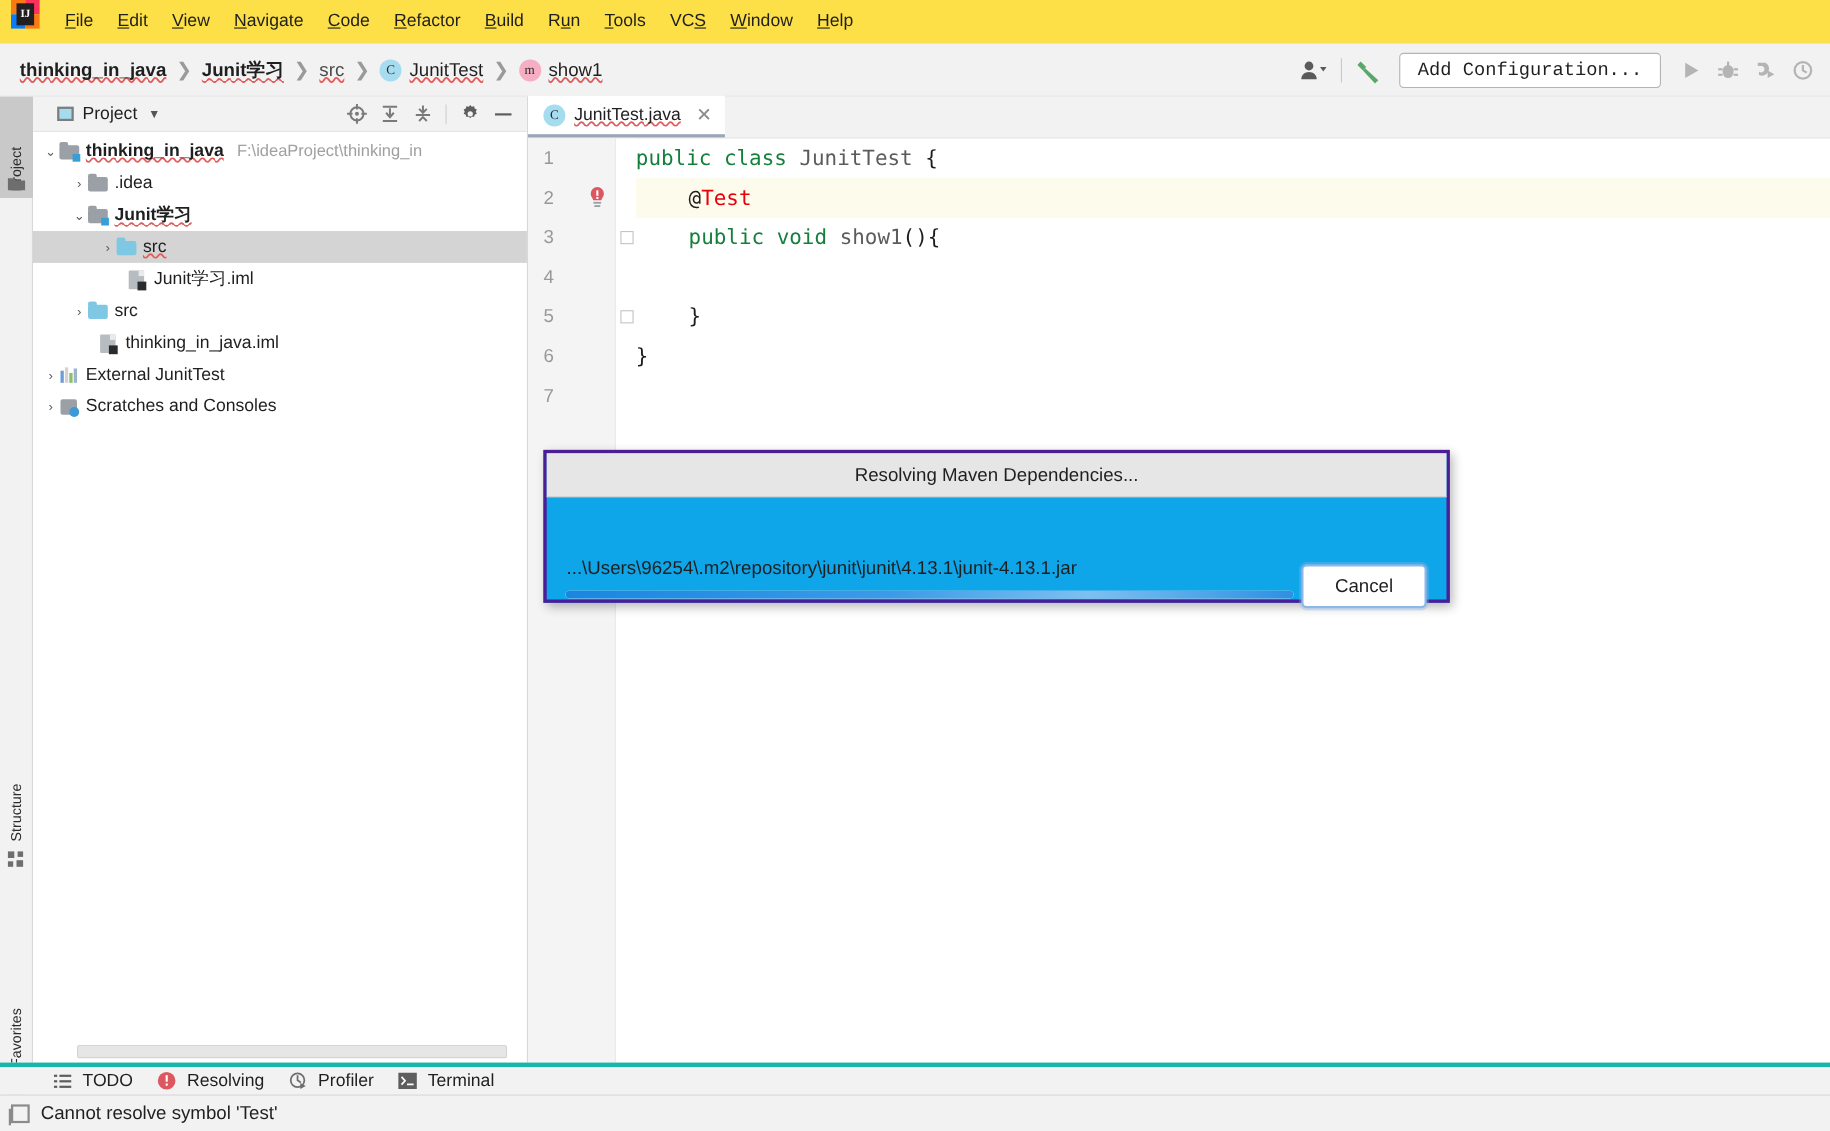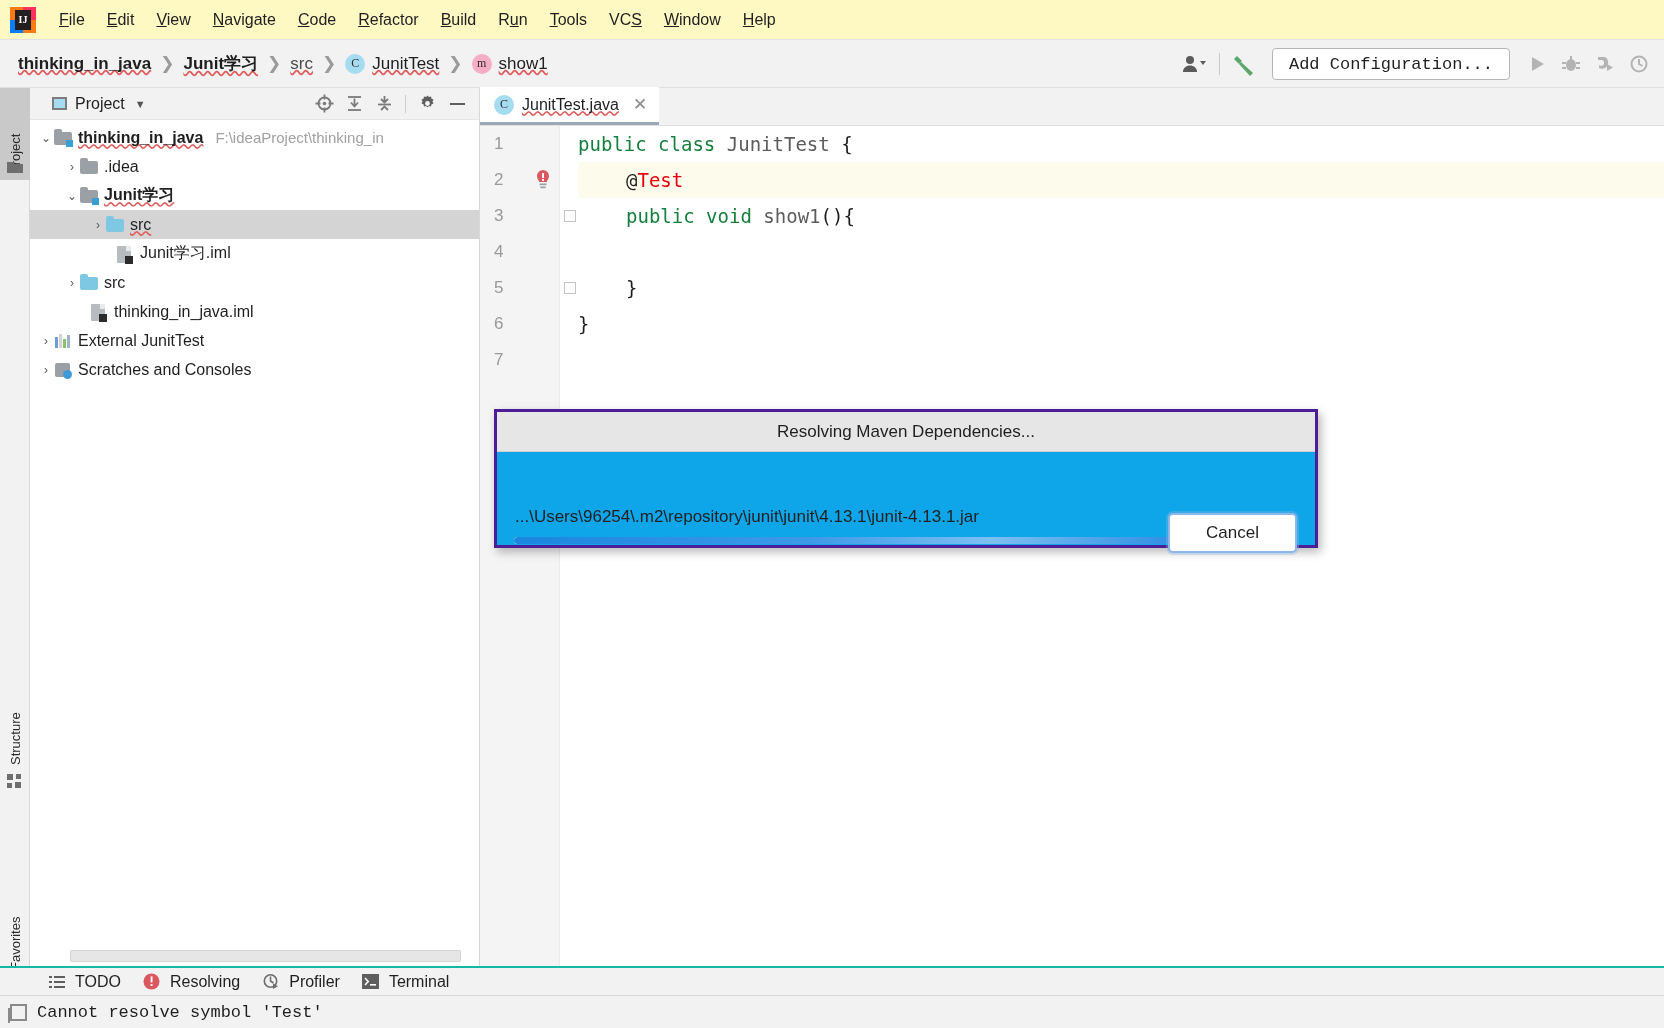--- a/index.html
+++ b/index.html
@@ -9,22 +9,22 @@
     font-family: "Liberation Sans", sans-serif;
     font-size: 15px;
     color: #1f1f1f;
     overflow: hidden;
   }
   #app { position: relative; width: 1664px; height: 1028px; }
 
   
   .menubar {
     position: absolute; top: 0; left: 0; width: 1664px; height: 40px;
-    background: #fef9c3;
-    display: flex; align-items: center;
+    background: #fde047;
+    display: flex; align-items: flex-start;
     border-bottom: 1px solid #e3e3e3;
   }
   .logo { width: 26px; height: 26px; margin-left: 10px; margin-right: 12px; position: relative; flex: none; }
   .logo .q1 { position:absolute; left:0; top:0; width:13px; height:13px; background:#f97a12; }
   .logo .q2 { position:absolute; right:0; top:0; width:13px; height:13px; background:#fe315d; }
   .logo .q3 { position:absolute; left:0; bottom:0; width:13px; height:13px; background:#087cfa; }
   .logo .q4 { position:absolute; right:0; bottom:0; width:13px; height:13px; background:#f97a12; }
   .logo .inner { position:absolute; left:5px; top:3px; width:16px; height:20px; background:#231f20;
                  color:#fff; font-size:10px; font-weight:bold; text-align:center; line-height:20px;
                  font-family:"Liberation Serif", serif; }
@@ -171,42 +171,42 @@
   .dlg-prog {
     position: absolute; left: 17px; top: 85px; width: 662px; height: 7px;
     border-radius: 4px; background: #dcdcdc; overflow: hidden;
   }
   .dlg-prog > i {
     display: block; height: 100%; width: 100%;
     background: linear-gradient(90deg,#1a86e0 0%,#3e9ae8 45%,#7cc0f2 72%,#2f8fe3 100%);
     border-radius: 4px;
   }
   .dlg-cancel {
-    position: absolute; right: 18px; top: 61px; width: 129px; height: 40px;
+    position: absolute; right: 18px; top: 61px; width: 114px; height: 40px;
     background: #fff; border: 2px solid #8cb7e8; border-radius: 5px;
     display: flex; align-items: center; justify-content: center; font-size: 17px;
     box-shadow: 0 0 0 2px rgba(140,183,232,0.35);
     text-align: center;
   }
 
   
   .bottombar {
     position: absolute; left: 0; right: 0; bottom: 33px; height: 29px;
-    background: #f2f2f2; border-top: 2px solid #14b8a6;
+    background: #f2f2f2; border-top: 4px solid #14b8a6;
     display: flex; align-items: center;
   }
   .bb-item { display: flex; align-items: center; font-size: 16px; margin-left: 22px; }
   .bb-item:first-child { margin-left: 48px; }
   .bb-ico { width: 18px; height: 18px; margin-right: 9px; display:flex; align-items:center; justify-content:center; }
 
   
   .statusbar {
     position: absolute; left: 0; right: 0; bottom: 0; height: 33px;
     background: #f2f2f2; border-top: 1px solid #d8d8d8;
-    display: flex; align-items: center; font-family: Liberation Mono, monospace;
+    display: flex; align-items: center;
   }
   .sb-left { display: flex; align-items: center; margin-left: 10px; font-size: 17px; }
   .sb-book { width: 17px; height: 17px; border: 2px solid #8a8a8a; margin-right: 10px; position: relative; }
   .sb-book:after { content:""; position:absolute; left:-4px; top:2px; width:2px; height:15px; background:#8a8a8a; }
   .sb-right { position: absolute; right: 0; display: flex; align-items: center; font-size: 17px; }
   .sb-maven { margin-right: 14px; }
   .sb-prog { width: 212px; height: 7px; border-radius: 4px; overflow: hidden; background:#dcdcdc; margin-right: 26px; }
   .sb-prog > i { display:block; height:100%; width:100%;
     background: linear-gradient(90deg,#2f8fe3 0%,#5aa9ea 50%,#8fc5f2 78%,#2f8fe3 100%); }
   .sb-pos { margin-right: 26px; }

